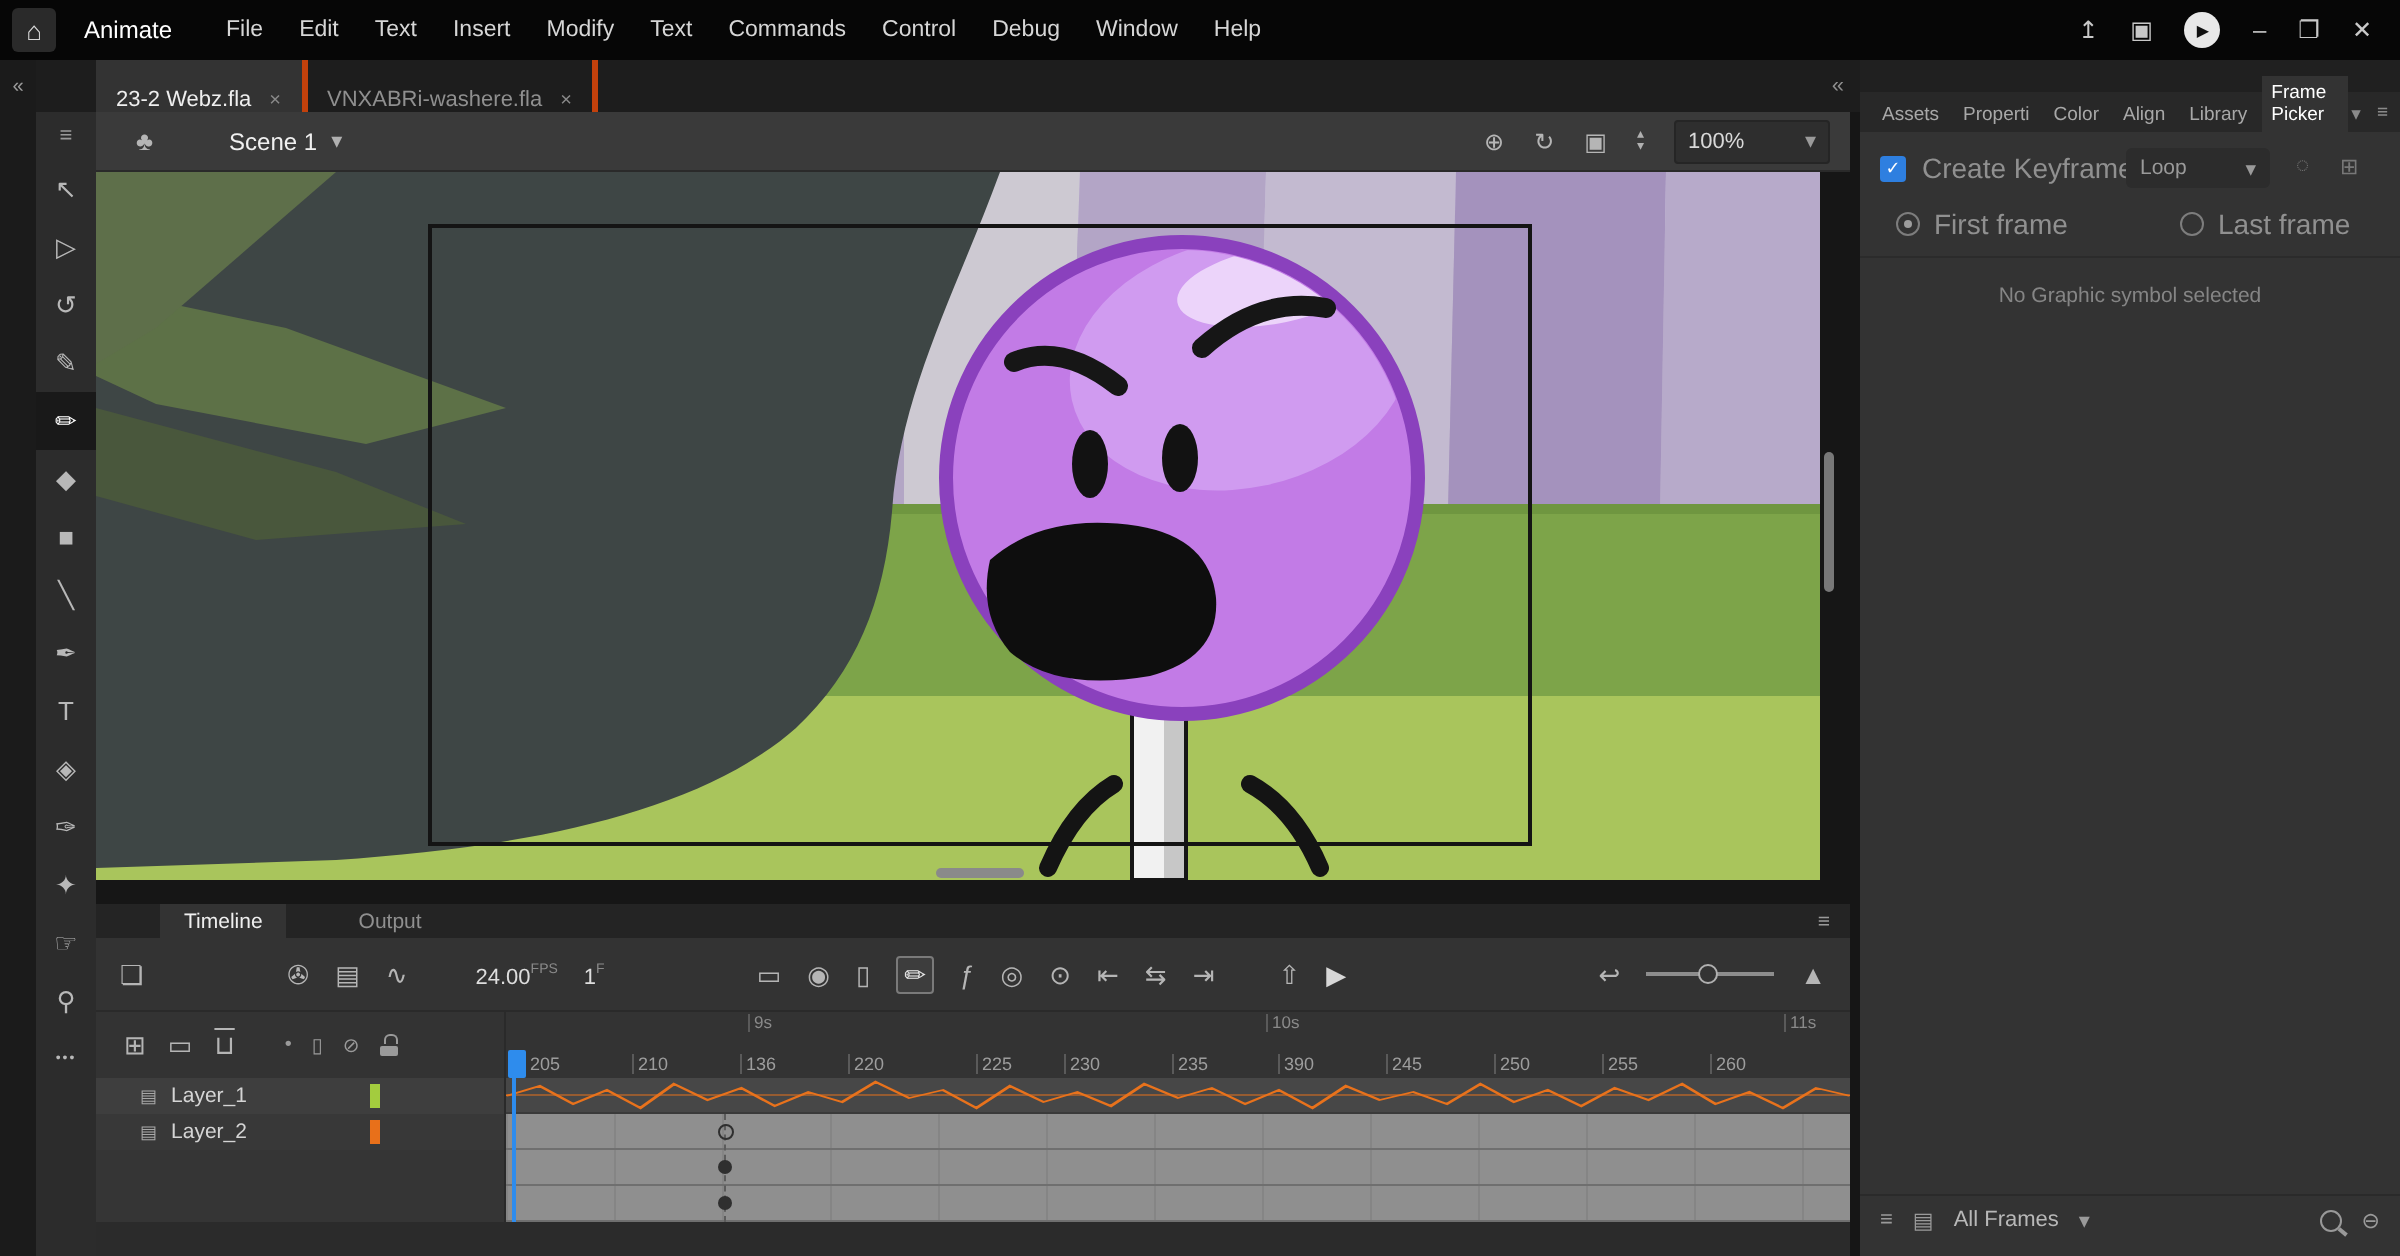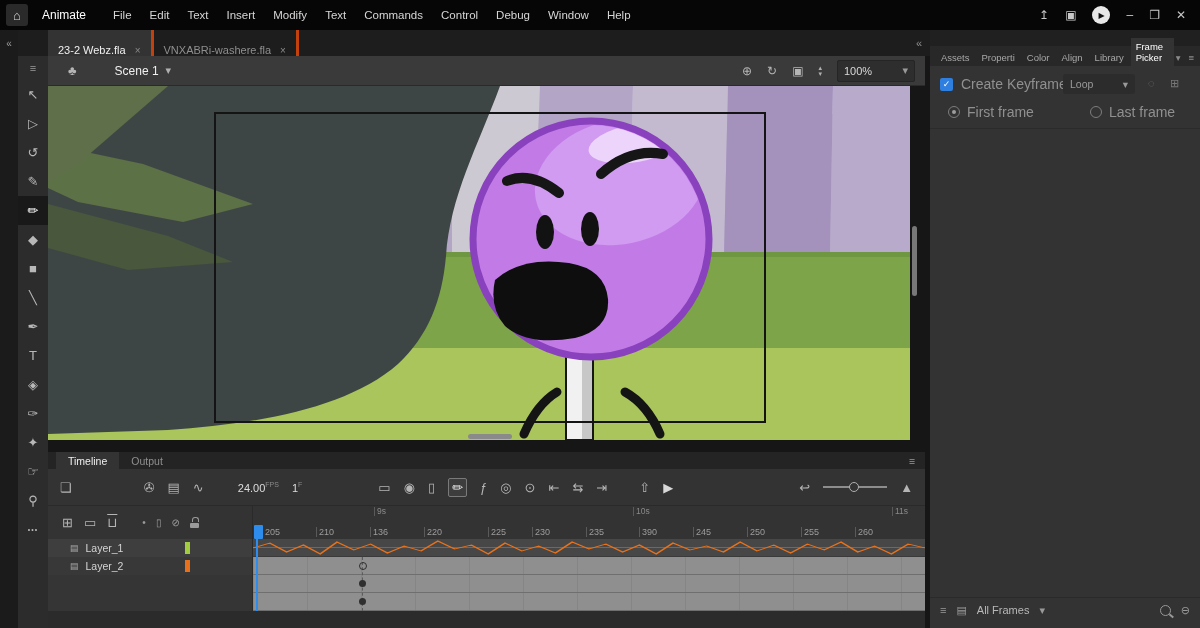--- a/index.html
+++ b/index.html
@@ -41,21 +41,21 @@
   
   .stage{left:48px;top:86px;width:862px;height:354px;background:#4a4a4a;}
   .stage svg{display:block;width:100%;height:100%;}
   .hthumb{left:468px;top:434px;width:44px;height:5px;background:#8a8a8a;border-radius:3px;}
   .vtrack{left:912px;top:86px;width:6px;height:354px;}
   .vthumb{position:absolute;left:0;top:140px;width:5px;height:70px;background:#787878;border-radius:3px;}
 
   
   .timeline{left:48px;top:452px;width:877px;height:176px;background:#333333;display:flex;flex-direction:column;}
   .tl-header{height:17px;background:#242424;display:flex;align-items:stretch;font-size:10.5px;}
-  .tl-tab{padding:0 12px;display:flex;align-items:center;color:#8f8f8f;}
+  .tl-tab{padding:0 12px;display:flex;align-items:center;color:#8f8f8f;margin-left:24px;}
   .tl-tab.active{background:#333333;color:#efefef;}
   .tl-hmenu{margin-left:auto;display:flex;align-items:center;padding-right:10px;color:#9a9a9a;}
   .tl-toolbar{height:37px;border-bottom:1px solid #2a2a2a;display:flex;align-items:center;padding:0 12px;gap:13px;color:#b5b5b5;font-size:13px;box-sizing:border-box;}
   .fpsnum{color:#dddddd;font-size:11px;}
   .fpsunit{color:#8a8a8a;font-size:7px;vertical-align:super;}
   .selbox{border:1px solid #7a7a7a;background:#3d3d3d;border-radius:2px;padding:1px 3px;color:#e8e8e8;}
   .slider{width:64px;height:2px;background:#8d8d8d;position:relative;}
   .slider::before{content:"";position:absolute;left:26px;top:-4px;width:8px;height:8px;border:1.5px solid #b0b0b0;border-radius:50%;background:#333;}
   .tl-layerbar{height:33px;display:flex;}
   .lb-left{width:205px;border-right:1px solid #2a2a2a;display:flex;align-items:center;padding-left:14px;gap:11px;color:#b5b5b5;font-size:13px;box-sizing:border-box;}
@@ -422,20 +422,21 @@
         <span class="radio">
             <span class="dot"></span>
           </span>
         <span class="rp-label">First frame</span>
       </div>
       <div class="flex" style="position:absolute;left:148px;top:38px;gap:7px;padding-left:12px;">
         <span class="radio"></span>
         <span class="rp-label">Last frame</span>
       </div>
       <div class="rp-divider"></div>
+      <div class="rp-empty">No Graphic symbol selected</div>
       <div class="rp-bottom">
         <span>≡</span>
         <span>▤</span>
         <span style="color:#b8b8b8;font-size:11px;">All Frames</span>
         <span>▾</span>
         <span style="margin-left:auto;display:flex;align-items:center;gap:10px;">
           <span class="mag"></span>
           <span>⊖</span>
         </span>
       </div>

